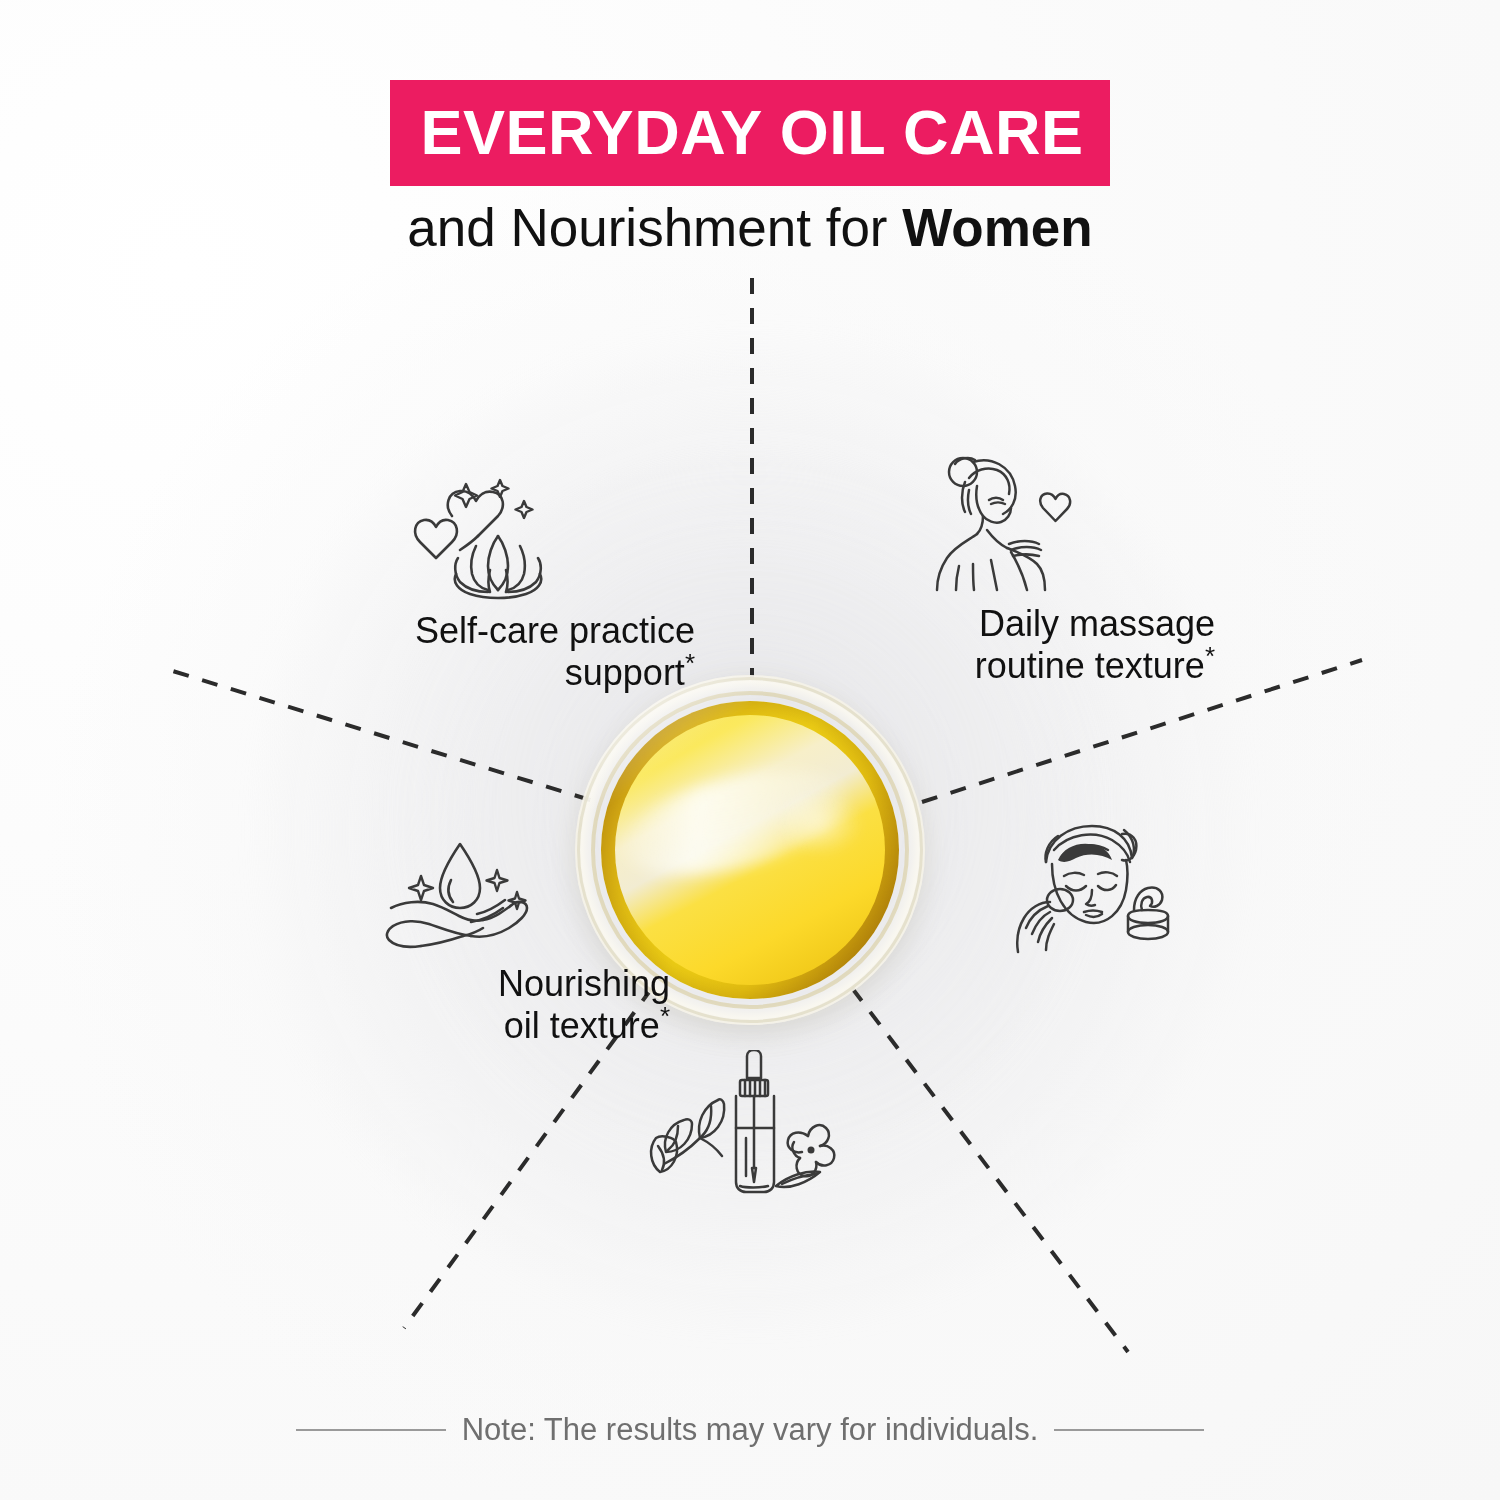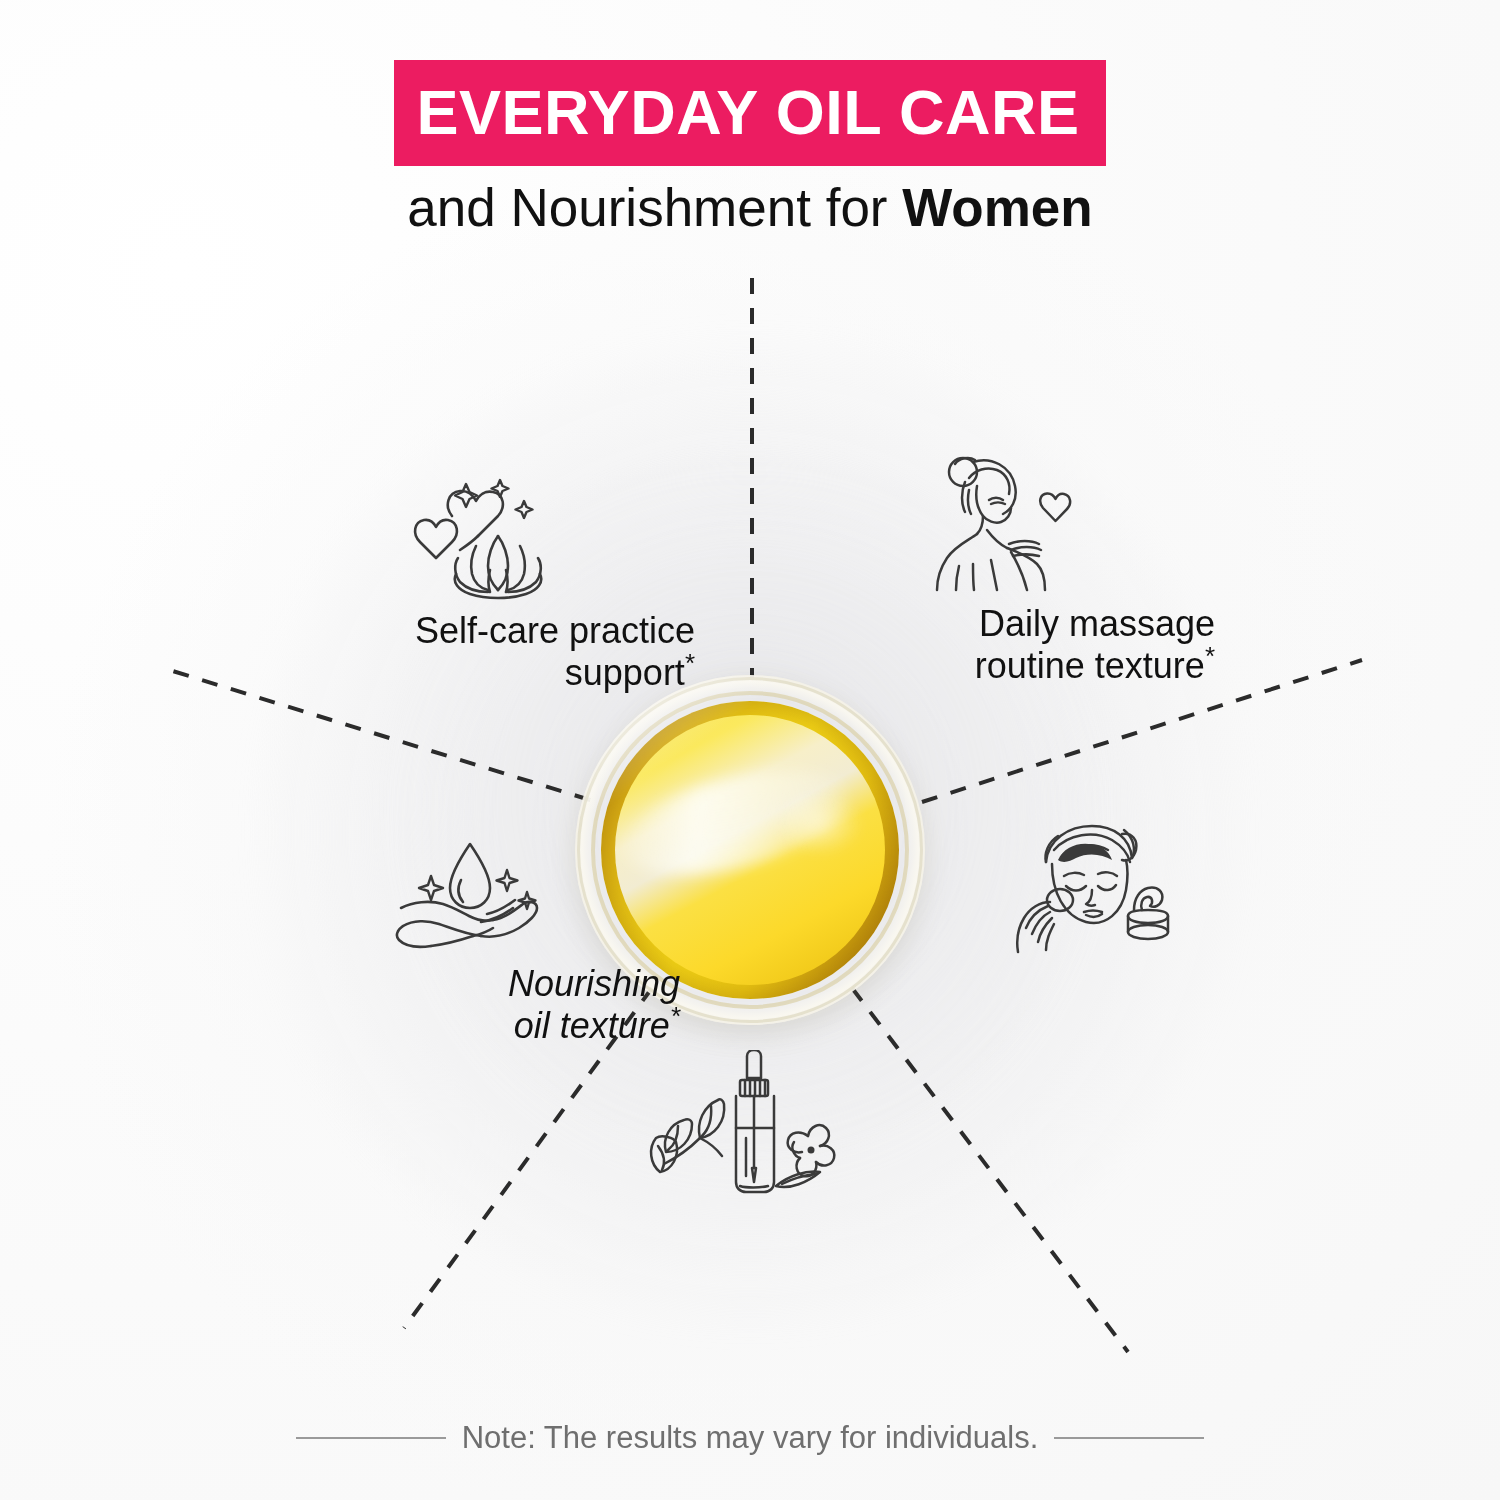--- a/index.html
+++ b/index.html
@@ -58,21 +58,22 @@
     text-align: center;
   }
   .title-band {
     display: inline-block;
     background: #EC1C61;
     color: #ffffff;
     font-size: 63px;
     font-weight: bold;
     letter-spacing: 0.5px;
     line-height: 1;
-    padding: 21px 26px 22px 22px;
+    padding: 21px 26px 22px 30px;
+    margin-top: 20px;
   }
   .subtitle {
     margin-top: 12px;
     font-size: 53px;
     color: #111111;
     line-height: 1.12;
     font-weight: 400;
   }
   .subtitle b { font-weight: bold; }
 
@@ -189,27 +190,27 @@
   .node .label .star {
     font-size: 26px;
     vertical-align: super;
     line-height: 0;
   }
 
   #node-selfcare  { left: 275px;  top: 470px; }
   #node-massage   { left: 795px;  top: 448px; }
   #node-skin      { left: 885px;  top: 820px; }
   #node-herbal    { left: 545px;  top: 1050px; }
-  #node-nourish   { left: 260px;  top: 838px; font-style: italic; }
+  #node-nourish   { left: 250px;  top: 838px; }
 
   
   .note-row {
     position: absolute;
     left: 0;
-    bottom: 44px;
+    bottom: 52px;
     width: 100%;
     display: flex;
     align-items: center;
     justify-content: center;
     gap: 16px;
     text-align: right;
   }
   .note-line {
     height: 2px;
     width: 150px;

